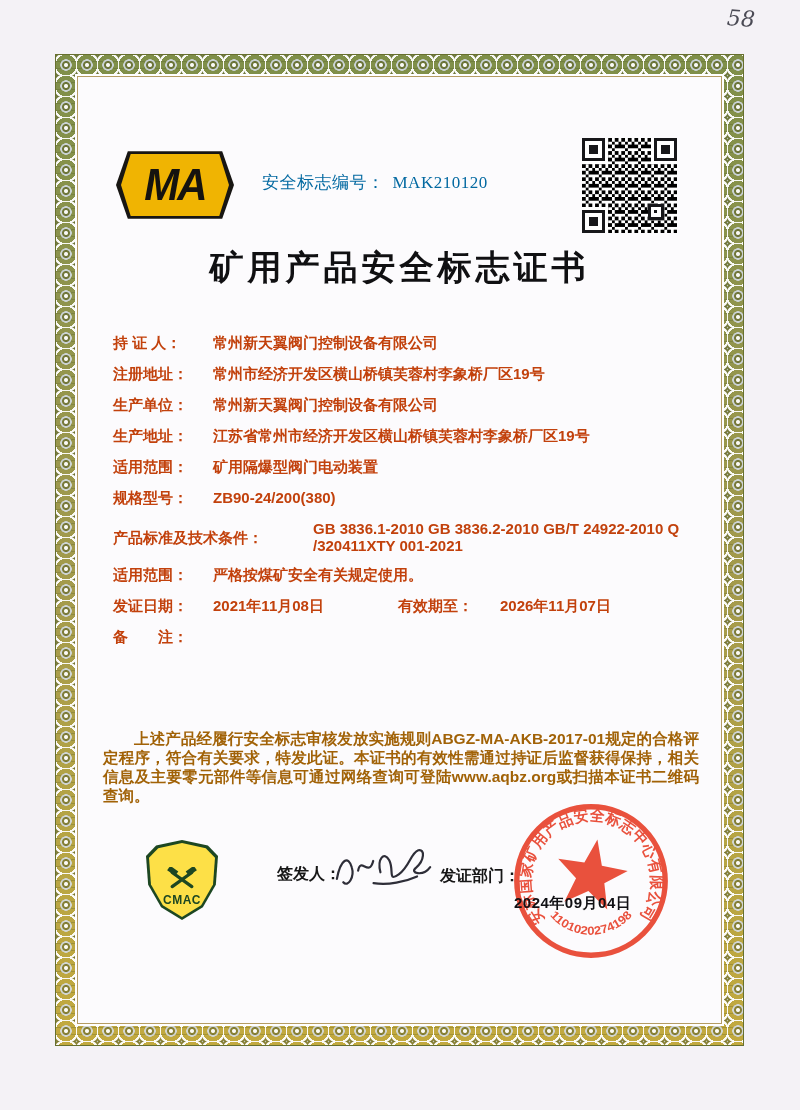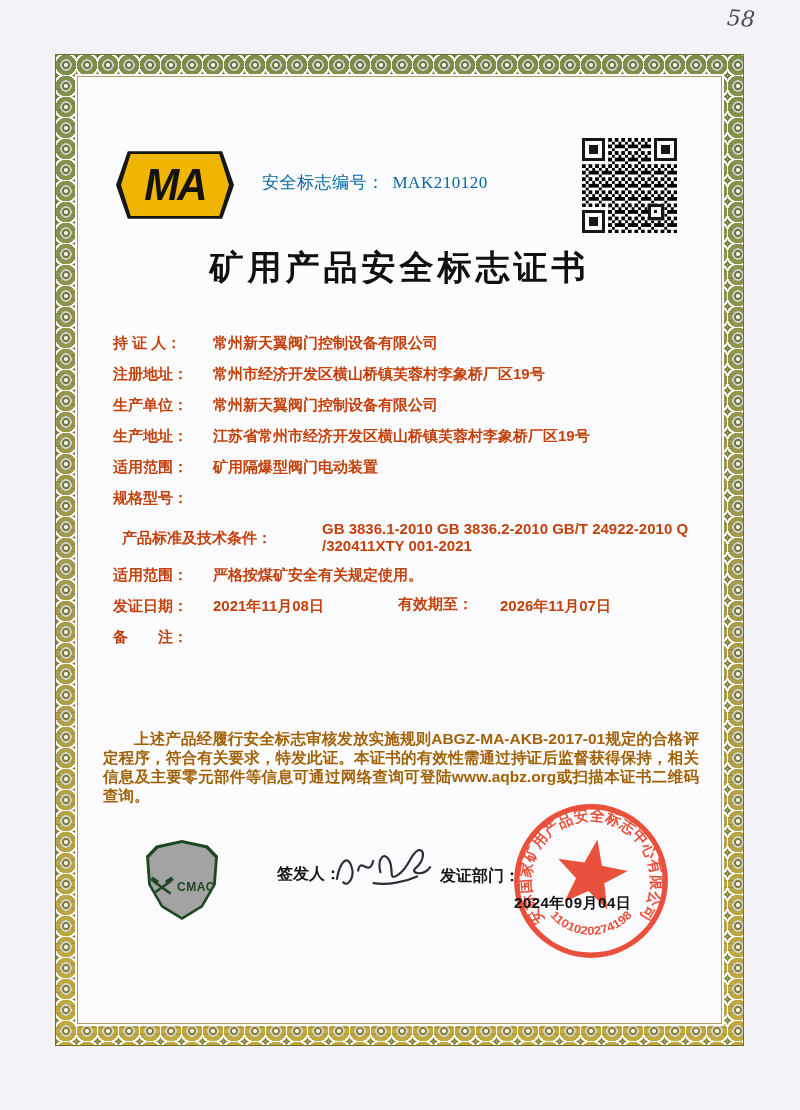--- a/index.html
+++ b/index.html
@@ -45,34 +45,34 @@
   
   .title { position: absolute; left: 55px; top: 245px; width: 689px;
     text-align: center; font-size: 34px; font-weight: 700; letter-spacing: 4px; color: #101012; }
   
   .fields { position: absolute; left: 113px; top: 334px; width: 586px;
     font-size: 15px; font-weight: 700; color: #c2410c; }
   .row { display: flex; align-items: flex-start; margin-bottom: 14px; line-height: 17px; }
   .lbl { width: 100px; flex: none; }
   .val { flex: 1; }
   .row-std { align-items: center; margin-bottom: 12px; }
-  .row-std .lbl { width: 200px; margin-left: 9px; }
+  .row-std .lbl { width: 200px; }
   .row-dates .val-1 { flex: none; width: 185px; }
-  .row-dates .lbl-2 { width: 102px; flex: none; font-family: Liberation Mono, monospace; }
+  .row-dates .lbl-2 { width: 102px; flex: none; }
   
   .statement { position: absolute; left: 103px; top: 729px; width: 596px;
     font-size: 15.5px; font-weight: 700; line-height: 19px;
     text-indent: 2em; text-align: justify; color: #a16207; }
   
   .cmac { position: absolute; left: 146px; top: 840px; width: 72px; height: 80px;
     clip-path: polygon(50% 0%, 86% 7%, 100% 20%, 97% 56%, 79% 84%, 50% 100%, 21% 84%, 3% 56%, 0% 20%, 14% 7%);
     background: #1d4722; filter: drop-shadow(1px 2px 2px rgba(0,0,0,.25)); }
   .cmac-inner { position: absolute; inset: 3px;
     clip-path: polygon(50% 0%, 86% 7%, 100% 20%, 97% 56%, 79% 84%, 50% 100%, 21% 84%, 3% 56%, 0% 20%, 14% 7%);
-    background: #a3a3a3; display: flex; flex-direction: row;
+    background: #fde047; display: flex; flex-direction: column;
     align-items: center; justify-content: center; gap: 2px; padding-top: 13px; }
   .cmac-label { font-size: 12px; font-weight: 900; color: #1d4722; letter-spacing: .5px; }
   .signer-label { position: absolute; left: 277px; top: 864px; font-size: 16px; font-weight: 700; font-family: Liberation Serif, serif; }
   .signature { position: absolute; left: 328px; top: 836px; width: 110px; height: 64px;
     transform: rotate(-6deg); }
   .dept-label { position: absolute; left: 440px; top: 866px; font-size: 16px; font-weight: 700; }
   
   .seal { position: absolute; left: 508px; top: 798px; width: 166px; height: 166px; }
   .seal svg { width: 100%; height: 100%; opacity: .92; }
   .seal-date { position: absolute; left: 514px; top: 894px; font-size: 15px;
@@ -153,20 +153,21 @@
     <div class="row">
       <span class="lbl">生产地址：</span>
       <span class="val">江苏省常州市经济开发区横山桥镇芙蓉村李象桥厂区19号</span>
     </div>
     <div class="row">
       <span class="lbl">适用范围：</span>
       <span class="val">矿用隔爆型阀门电动装置</span>
     </div>
     <div class="row">
       <span class="lbl">规格型号：</span>
+      <span class="val">ZB90-24/200(380)</span>
     </div>
     <div class="row row-std">
       <span class="lbl">产品标准及技术条件：</span>
       <span class="val">GB 3836.1-2010 GB 3836.2-2010 GB/T 24922-2010 Q /320411XTY 001-2021</span>
     </div>
     <div class="row">
       <span class="lbl">适用范围：</span>
       <span class="val">严格按煤矿安全有关规定使用。</span>
     </div>
     <div class="row row-dates">

